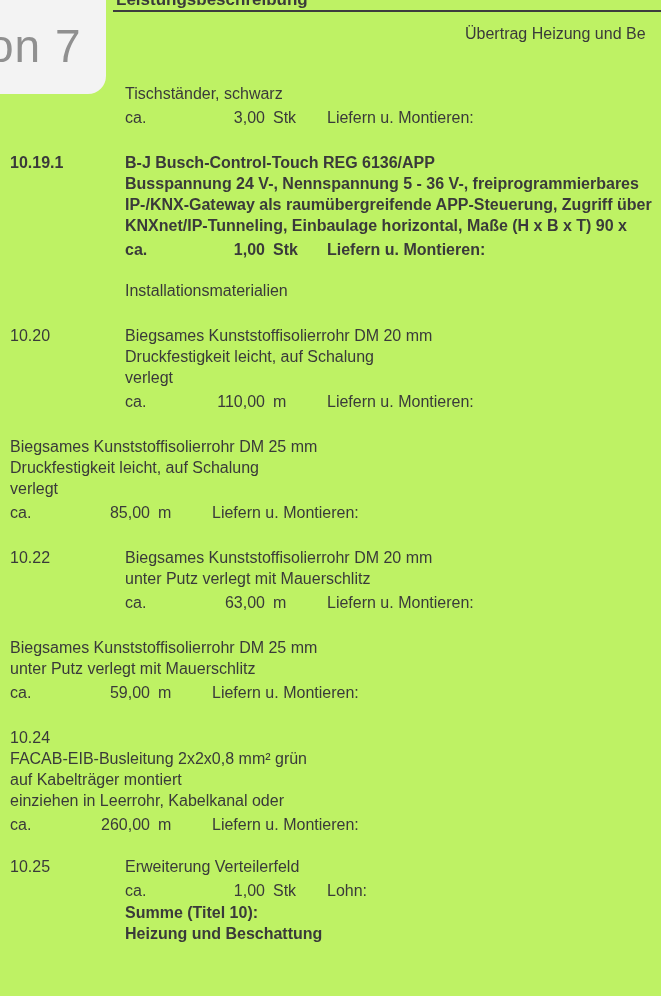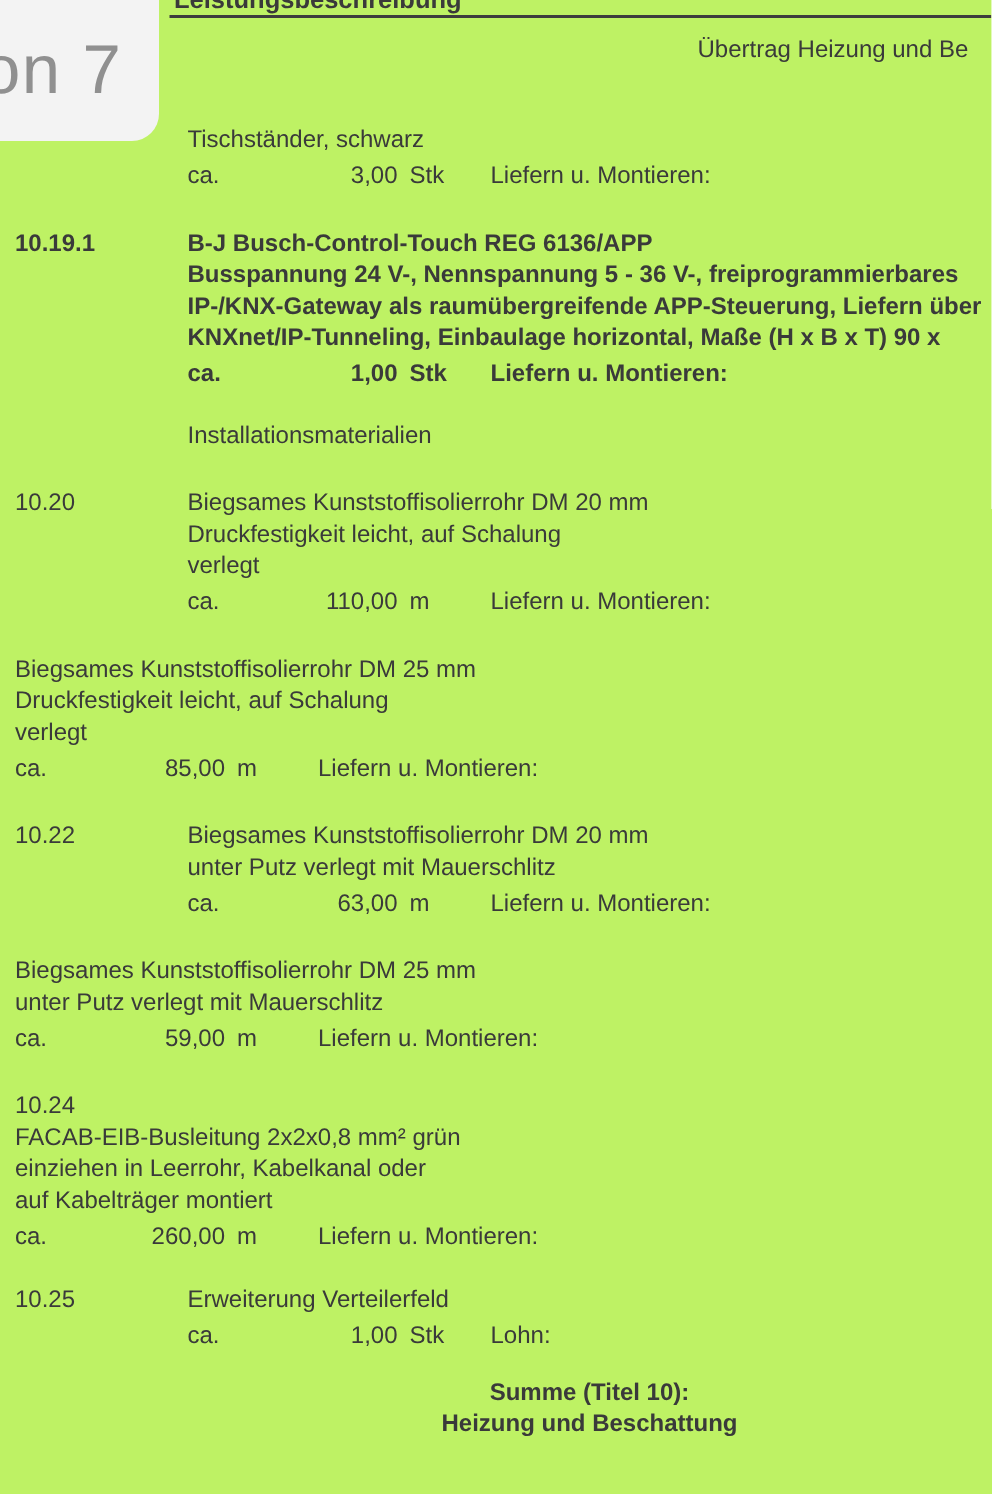--- a/index.html
+++ b/index.html
@@ -55,31 +55,31 @@
     position: absolute;
     top: 25px;
     left: 465px;
     white-space: nowrap;
   }
   
   .items-wrap { padding: 83px 0 0 10px; }
   .block { display: flex; margin-bottom: 24px; }
   #items > .block:nth-child(2) { margin-bottom: 20px; font-weight: bold; }
   #items > .block:nth-child(8) { margin-bottom: 21px; flex-direction: column; }
-  #items > .block:nth-child(9) { margin-bottom: 17px; }
+  #items > .block:nth-child(9) { margin-bottom: 1px; }
   .num { width: 115px; flex: none; }
   .content { flex: 1; min-width: 0; }
   .line { line-height: 21px; white-space: nowrap; }
   .qty-line { display: flex; margin-top: 3px; line-height: 21px; }
   .ca { width: 60px; flex: none; }
   .qty { width: 80px; flex: none; text-align: right; }
   .unit { width: 46px; flex: none; margin-left: 8px; }
   .service { margin-left: 8px; white-space: nowrap; }
   .summary .line { font-weight: bold; }
-  .summary { display: flex; text-align: center; }
+  .summary { display: flex; }
 </style>
 </head>
 <body>
 
 <div class="page">
 
   <div class="badge">
     <span>on 7</span>
   </div>
 
@@ -99,21 +99,21 @@
               <span class="unit">Stk</span>
               <span class="service">Liefern u. Montieren:</span>
             </div>
           </div>
         </div>
         <div class="block">
           <div class="num line">10.19.1</div>
           <div class="content">
             <div class="line">B-J Busch-Control-Touch REG 6136/APP</div>
             <div class="line">Busspannung 24 V-, Nennspannung 5 - 36 V-, freiprogrammierbares</div>
-            <div class="line">IP-/KNX-Gateway als raumübergreifende APP-Steuerung, Liefern über</div>
+            <div class="line">IP-/KNX-Gateway als raumübergreifende APP-Steuerung, Zugriff über</div>
             <div class="line">KNXnet/IP-Tunneling, Einbaulage horizontal, Maße (H x B x T) 90 x</div>
             <div class="qty-line">
               <span class="ca">ca.</span>
               <span class="qty">1,00</span>
               <span class="unit">Stk</span>
               <span class="service">Liefern u. Montieren:</span>
             </div>
           </div>
         </div>
         <div class="block">
@@ -171,22 +171,22 @@
               <span class="qty">59,00</span>
               <span class="unit">m</span>
               <span class="service">Liefern u. Montieren:</span>
             </div>
           </div>
         </div>
         <div class="block">
           <div class="num line">10.24</div>
           <div class="content">
             <div class="line">FACAB-EIB-Busleitung 2x2x0,8 mm² grün</div>
+            <div class="line">auf Kabelträger montiert</div>
             <div class="line">einziehen in Leerrohr, Kabelkanal oder</div>
-            <div class="line">auf Kabelträger montiert</div>
             <div class="qty-line">
               <span class="ca">ca.</span>
               <span class="qty">260,00</span>
               <span class="unit">m</span>
               <span class="service">Liefern u. Montieren:</span>
             </div>
           </div>
         </div>
         <div class="block">
           <div class="num line">10.25</div>

